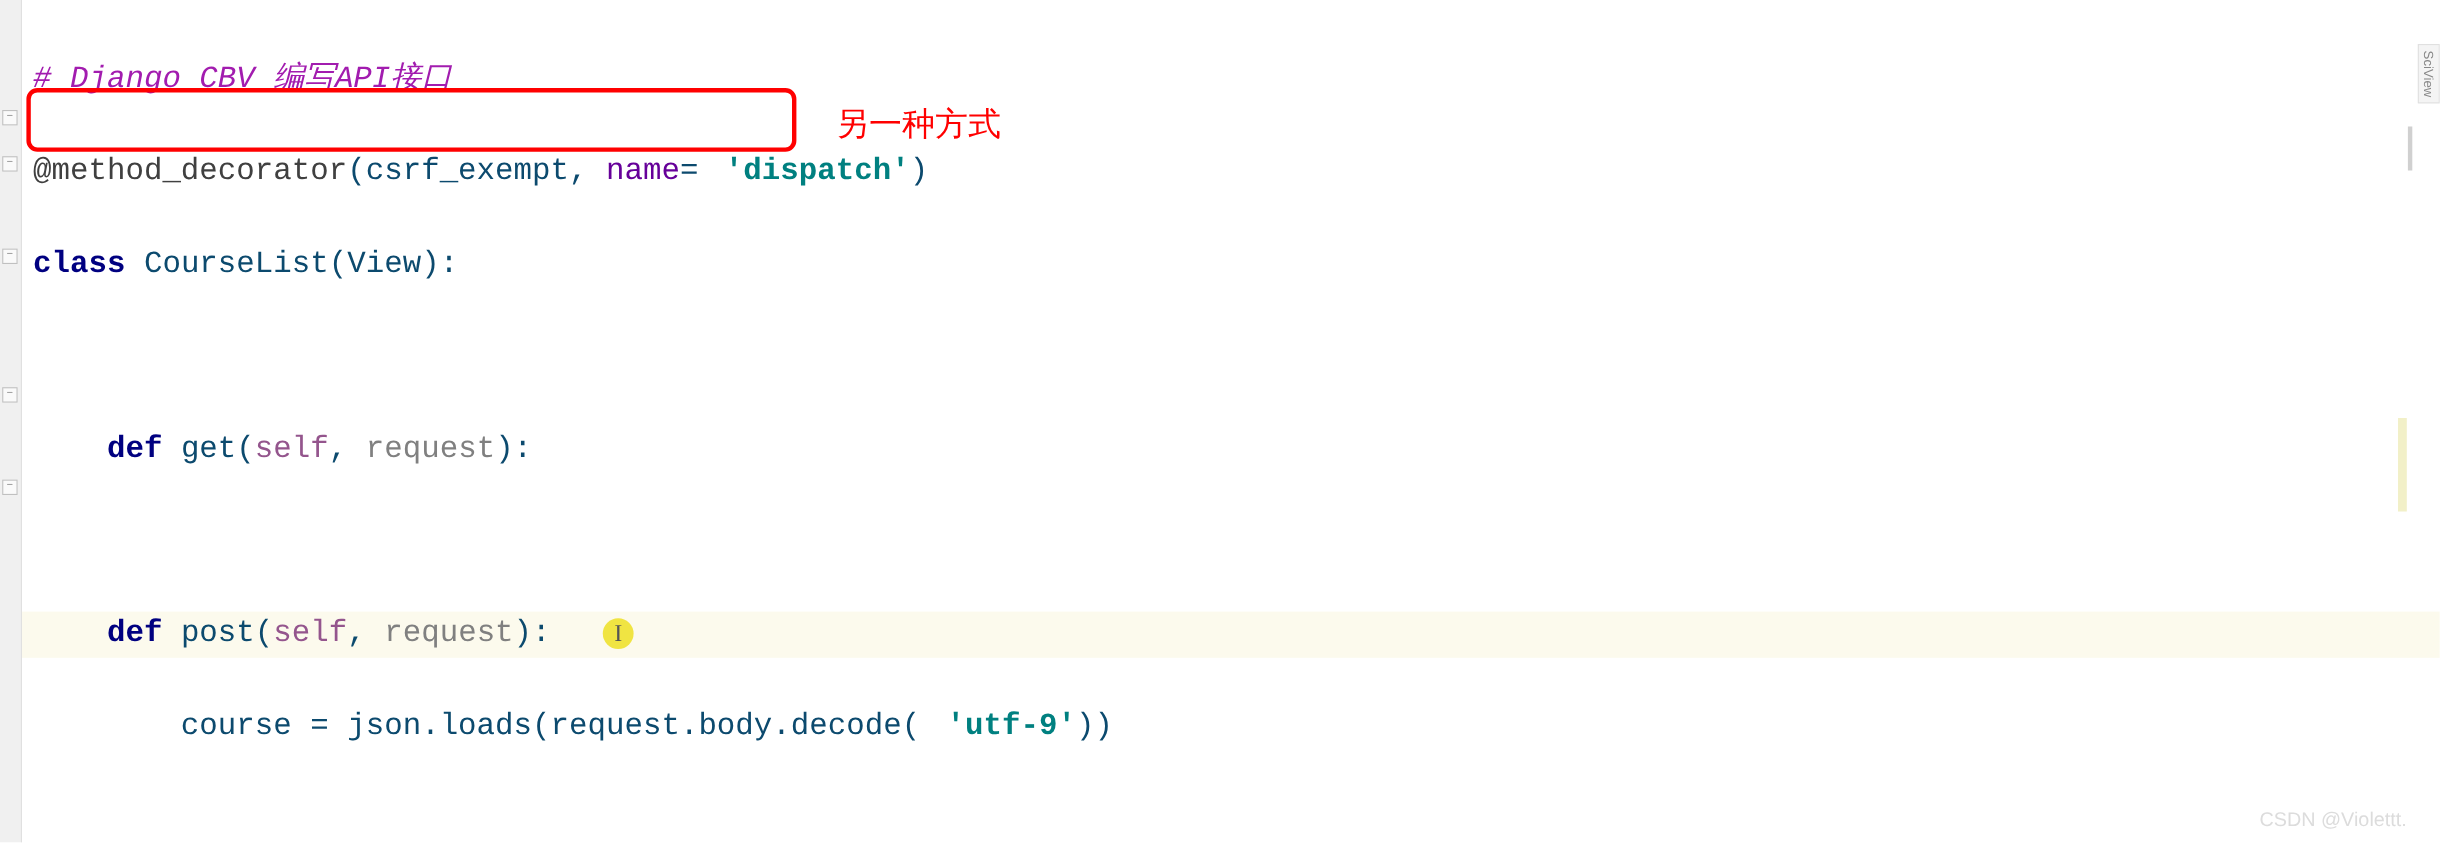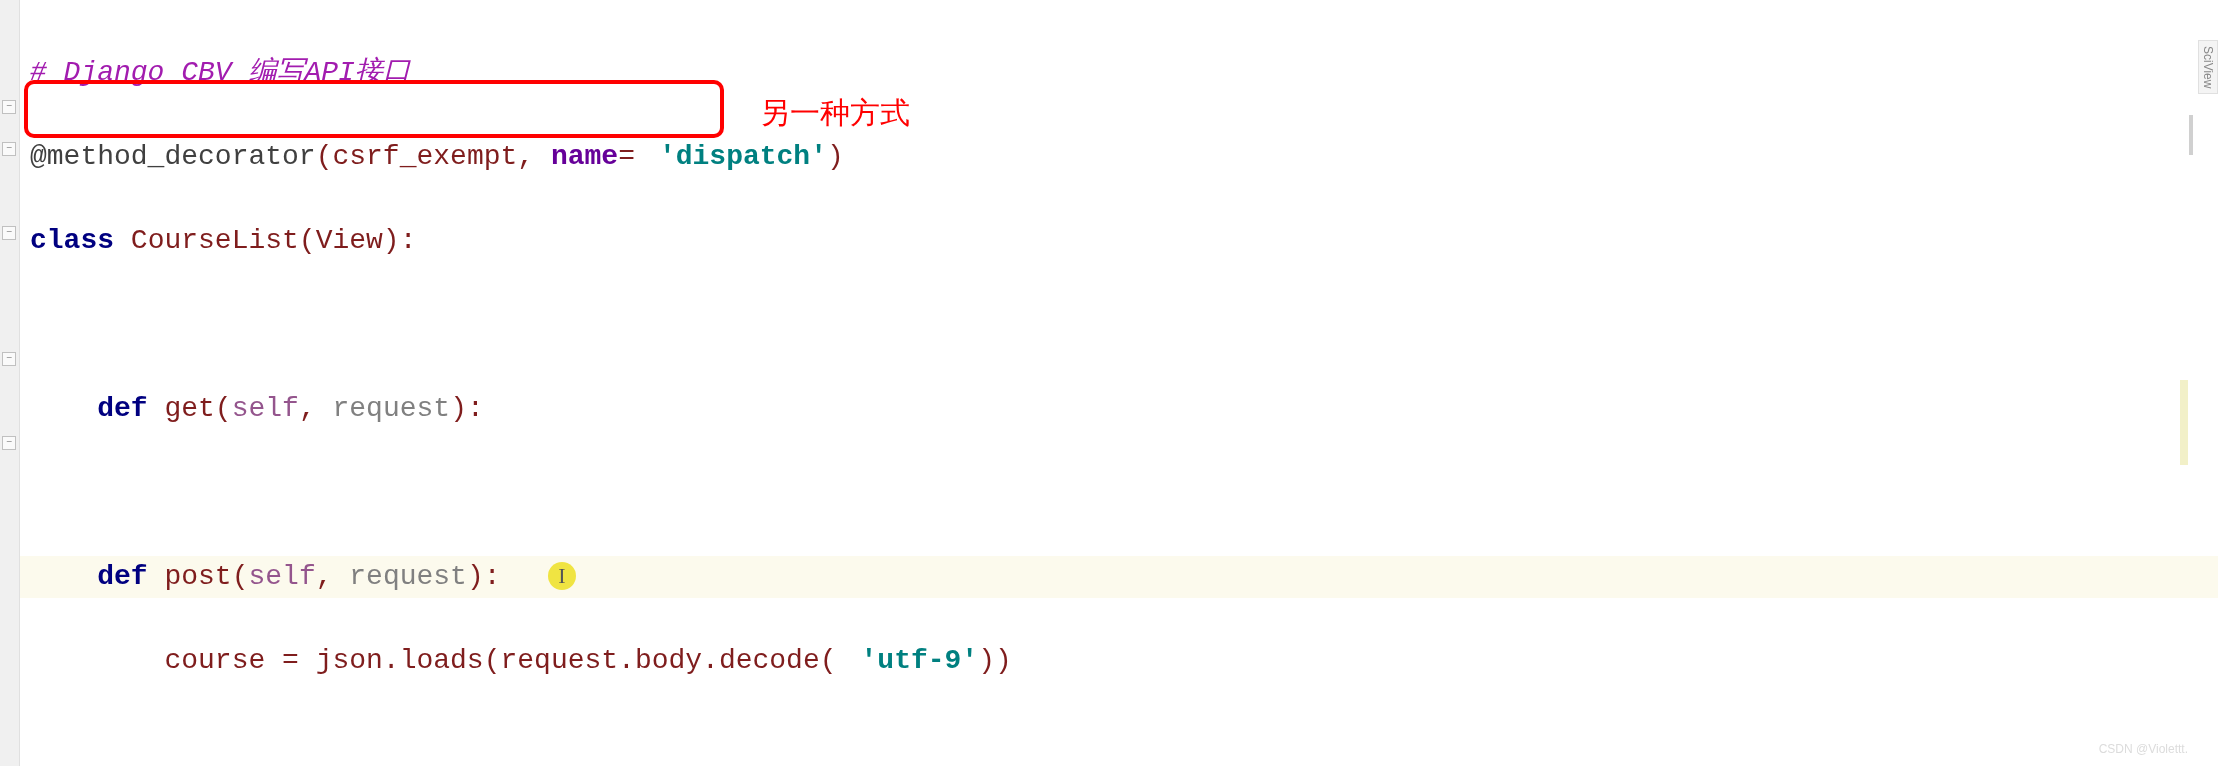--- a/index.html
+++ b/index.html
@@ -43,22 +43,22 @@
       white-space: pre;
       line-height: 1.5;
     }
     .code-line { display: block; height: 42px; white-space: pre; }
     .comment { color: #a21caf; font-style: italic; }
     .decorator { color: #404040; }
     .keyword { color: #000080; font-weight: bold; }
     .self { color: #94558D; }
     .param { color: #808080; text-align: center; }
     .string { color: #008080; font-weight: bold; margin-left: 24px; }
-    .identifier { color: #7f1d1d; }
-    .kwarg { color: #660099; font-weight: bold; }
+    .identifier { color: #0c4a6e; }
+    .kwarg { color: #660099; }
     .red-box {
       position: absolute;
       border: 4px solid #ff0000;
       border-radius: 10px;
       left: 24px;
       top: 80px;
       width: 700px;
       height: 58px;
       pointer-events: none;
     }
@@ -90,21 +90,21 @@
       font-family: serif;
       font-size: 22px;
       color: #555;
       z-index: 5;
     }
     .watermark {
       position: absolute;
       right: 30px;
       bottom: 10px;
       color: #dcdcdc;
-      font-size: 12px;
+      font-size: 18px;
       font-family: sans-serif;
     }
     .side-tab {
       position: absolute;
       right: 0;
       top: 40px;
       writing-mode: vertical-rl;
       font-size: 12px;
       color: #888;
       background: #f4f4f4;

